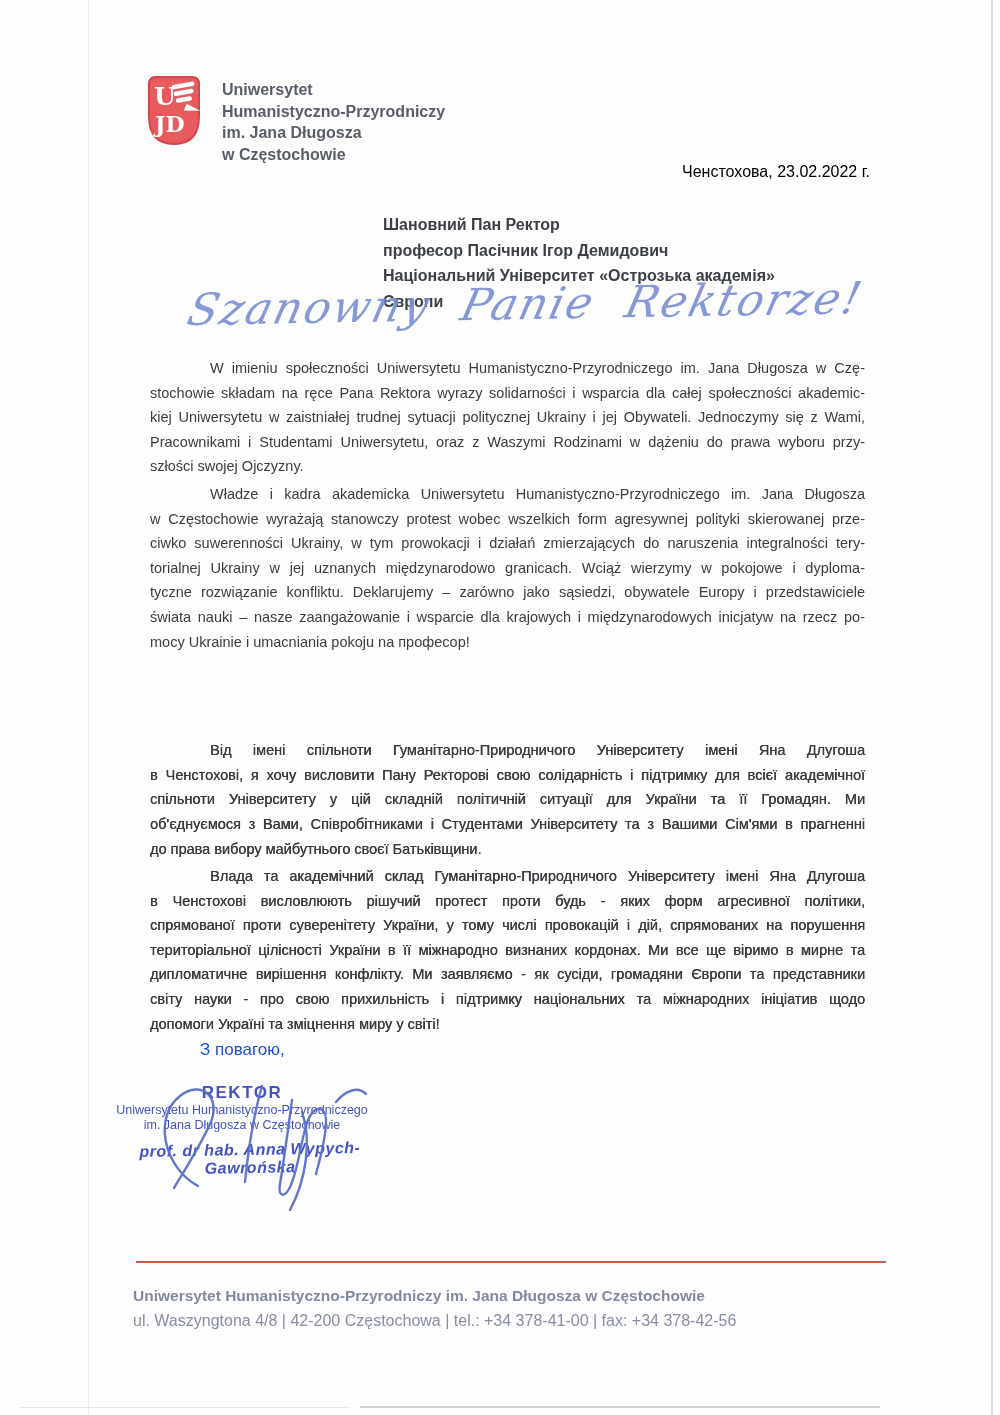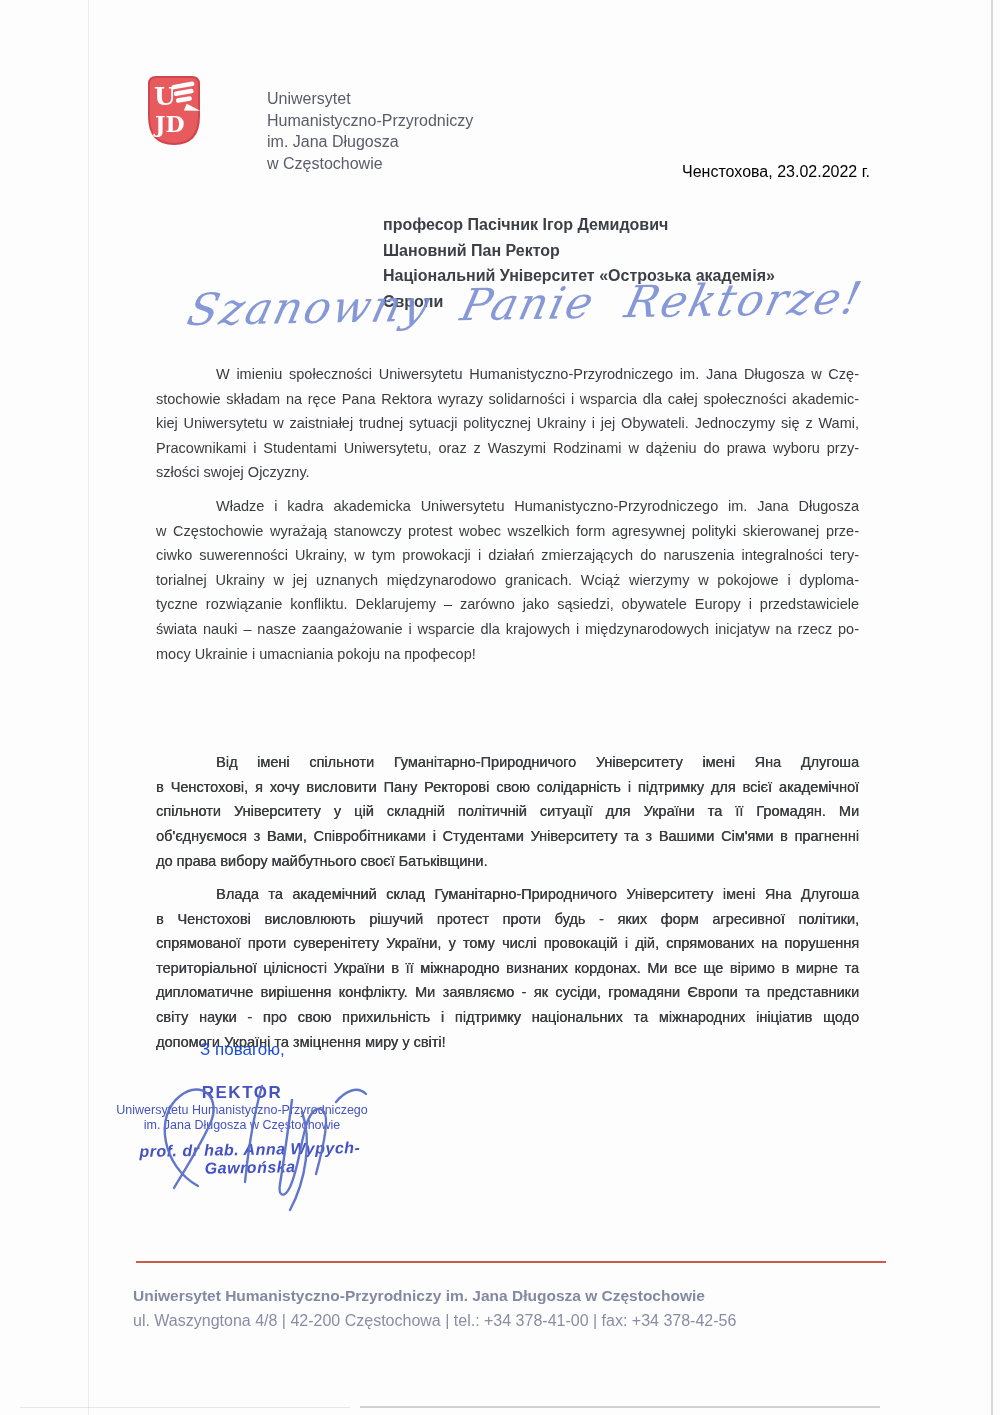--- a/index.html
+++ b/index.html
@@ -8,38 +8,38 @@
 
   
   .edge-left{position:absolute;left:88px;top:0;width:1px;height:100%;background:#dcdee4;opacity:.55;}
   .edge-right{position:absolute;left:991px;top:0;width:2px;height:100%;background:#d5d7df;}
   .artifact-1{position:absolute;left:20px;top:1407px;width:330px;height:1px;background:#b9bcc4;opacity:.35;}
   .artifact-2{position:absolute;left:360px;top:1406px;width:520px;height:2px;background:#9fa3ad;opacity:.5;}
 
   
   .letterhead{position:absolute;left:143px;top:72px;display:flex;}
   .logo{width:62px;height:78px;}
-  .uni-name{position:absolute;left:79px;top:16px;width:330px;font-size:16px;font-weight:normal;
-            line-height:21.5px;color:#585d68;white-space:pre-line;margin-left:45px;}
+  .uni-name{position:absolute;left:79px;top:7px;width:330px;font-size:16px;font-weight:bold;
+            line-height:21.5px;color:#585d68;white-space:pre-line;}
 
   .date-line{position:absolute;left:600px;top:163px;width:270px;text-align:right;
              font-size:16px;color:#000000;}
 
   .recipient{position:absolute;left:383px;top:212px;font-size:16px;font-weight:bold;
              line-height:25.5px;color:#3c4046;}
 
   .greeting-hand{position:absolute;left:183px;top:284px;width:700px;
                  font-family:"DejaVu Serif",serif;font-style:italic;font-size:44px;
                  color:#7c90d3;letter-spacing:2px;word-spacing:16px;
                  transform:rotate(-1deg) skewX(-14deg);transform-origin:left bottom;opacity:.92;}
 
   
   .body-text{position:absolute;left:147px;top:353px;width:721px;font-size:14.5px;
              line-height:24.6px;color:#3b3c40;}
-  .para{margin:9px;text-indent:60px;}
+  .para{margin:3px;text-indent:60px;}
   .jlines{display:block;white-space:pre-line;text-align:justify;text-align-last:justify;}
   .lastline{display:block;text-indent:0;}
   .gap-top{margin-top:84px;}
   .ua{text-shadow:0.3px 0 0 currentColor;}
 
   .closing{position:absolute;left:200px;top:1040px;font-size:17px;color:#1d4ed8;}
 
   
   .stamp{position:absolute;left:104px;top:1083px;width:276px;text-align:center;color:#4553be;}
   .stamp-title{font-size:17px;font-weight:bold;letter-spacing:1.5px;}
@@ -79,22 +79,22 @@
     </svg>
     <div class="uni-name">Uniwersytet
 Humanistyczno-Przyrodniczy
 im. Jana Długosza
 w Częstochowie</div>
   </header>
 
   <div class="date-line">Ченстохова, 23.02.2022 г.</div>
 
   <div class="recipient">
+    <div>Шановний Пан Ректор</div>
     <div>професор Пасічник Ігор Демидович</div>
-    <div>Шановний Пан Ректор</div>
     <div>Національний Університет «Острозька академія»</div>
     <div>Європи</div>
   </div>
 
   <div class="greeting-hand">Szanowny Panie Rektorze!</div>
 
   <main class="body-text">
     <p class="para">
       <span class="jlines">W imieniu społeczności Uniwersytetu Humanistyczno-Przyrodniczego im. Jana Długosza w Czę-
 stochowie składam na ręce Pana Rektora wyrazy solidarności i wsparcia dla całej społeczności akademic-

